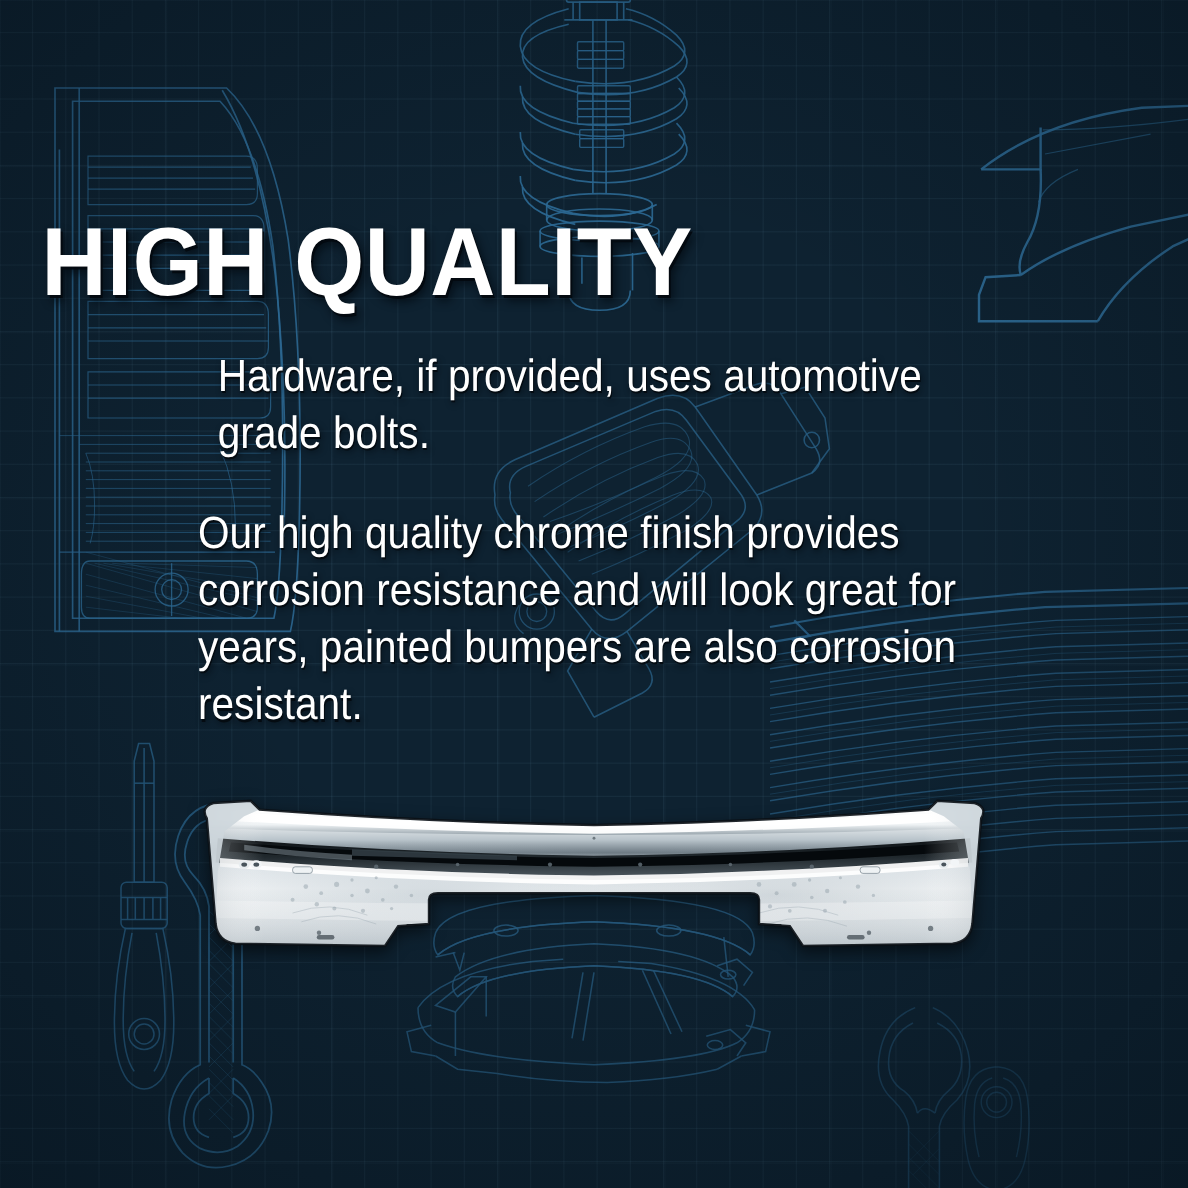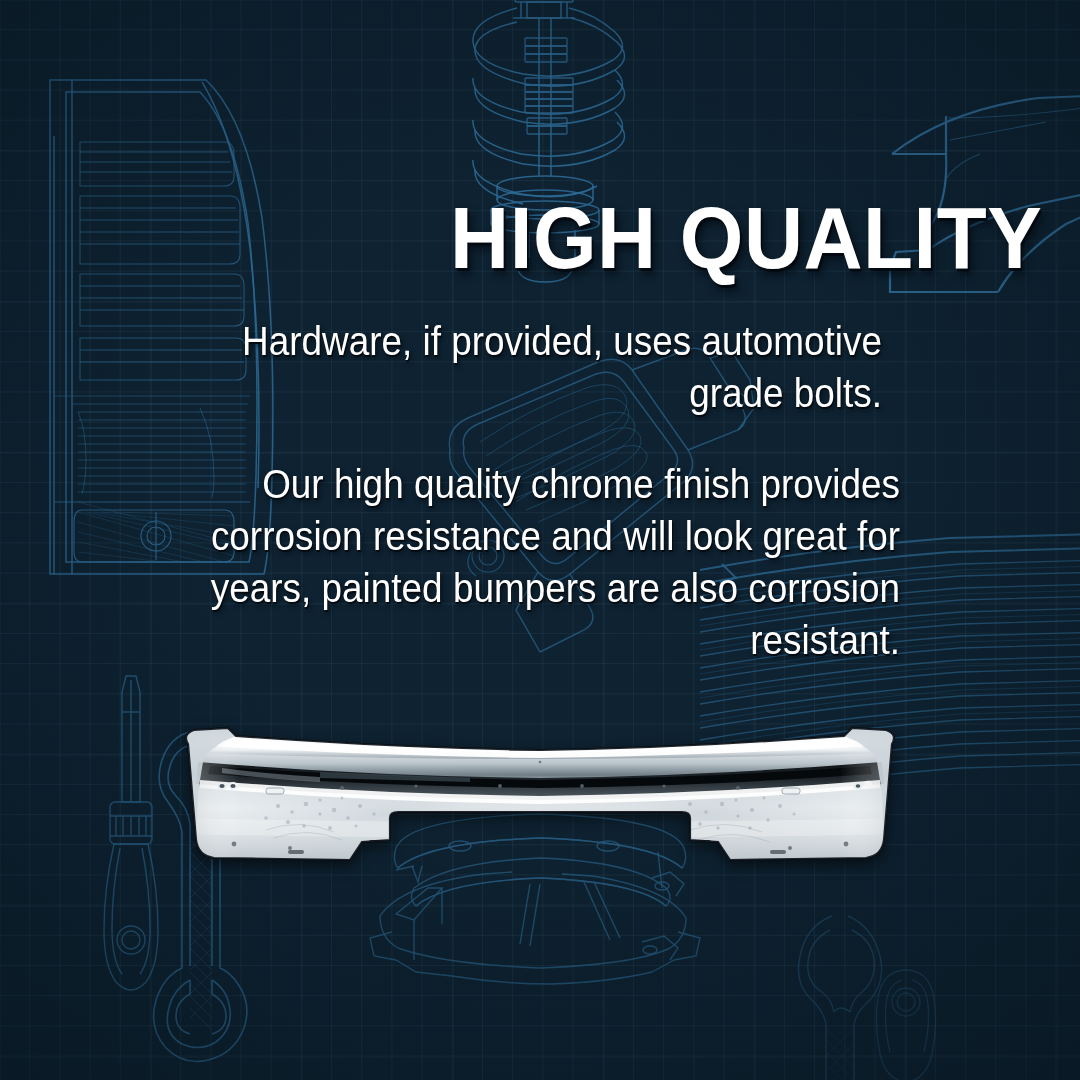--- a/index.html
+++ b/index.html
@@ -53,21 +53,21 @@
   #art-grille{left:700px;top:508px;opacity:.8;}
   #art-screwdriver{left:96px;top:672px;opacity:.72;}
   #art-wrench{left:150px;top:726px;opacity:.78;}
   #art-brakepads{left:352px;top:812px;opacity:.72;}
   #art-wrench2{left:790px;top:912px;opacity:.42;}
   #art-ratchet{left:872px;top:968px;opacity:.36;}
 
   
   #copy{
     position:absolute;left:0;top:0;width:1080px;
-    text-align:right;
+    text-align:left;
     z-index:5;
   }
   #headline{
     margin:0;
     padding-top:196px;
     font-size:88px;
     line-height:.96;
     font-weight:700;
     letter-spacing:.5px;
     color:#ffffff;

